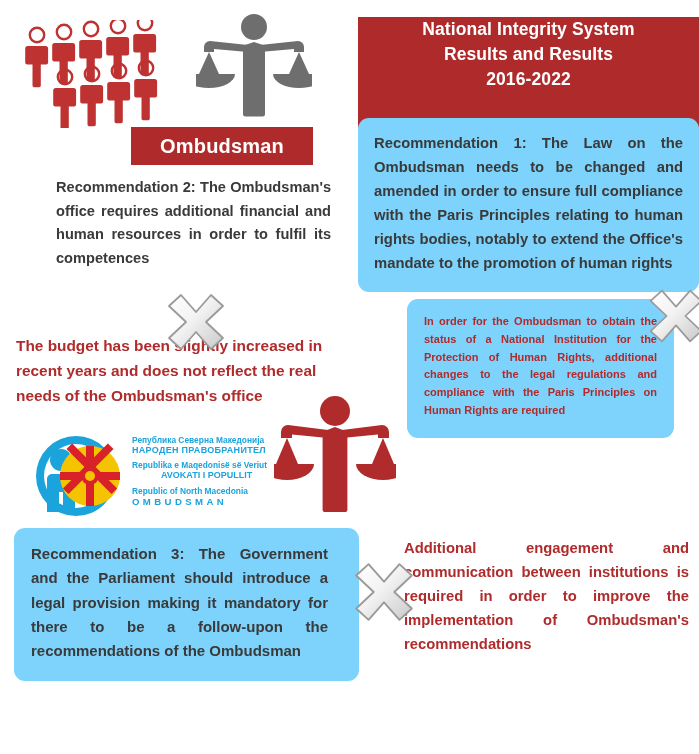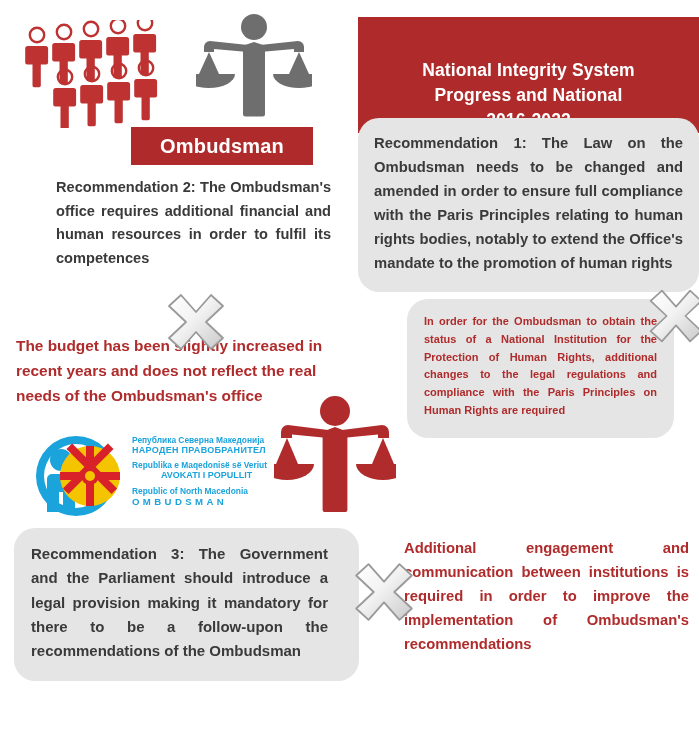--- a/index.html
+++ b/index.html
@@ -28,21 +28,21 @@
     position: absolute;
     left: 358px;
     top: 17px;
     width: 341px;
     height: 116px;
     background: #AF2B2B;
     color: #ffffff;
     display: flex;
     flex-direction: column;
     align-items: center;
-    justify-content: flex-end;
+    justify-content: flex-start;
     text-align: center;
     font-weight: bold;
     font-size: 17.5px;
     line-height: 1.42;
     letter-spacing: 0.1px;
   }
   .title-banner .tl { display: block; white-space: nowrap; }
 
   
   .omb-label {
@@ -63,22 +63,22 @@
 
   
   .panel {
     position: absolute;
     box-sizing: border-box;
     text-align: justify;
     font-weight: bold;
     line-height: 1.62;
   }
   .panel.pink {
-    background: #e5e5e5;
-    border-radius: 21px;
+    background: #7dd3fc;
+    border-radius: 11px;
   }
   .panel.dark { color: #3A3A3A; }
   .panel.red  { color: #B02B2B; }
 
   #rec2 {
     left: 56px;
     top: 176px;
     width: 275px;
     font-size: 14.6px;
     padding: 0;
@@ -199,21 +199,21 @@
       <path d="M64 33 L102 29 a6 6 0 0 1 6 6 v5 h-10 v-3 l-34 3 z"></path>
       <path d="M13 40 L3 62 h20 z"></path>
       <path d="M103 40 L93 62 h20 z"></path>
       <path d="M0 62 a26 14 0 0 0 26 14 a26 14 0 0 0 26 -14 z" transform="translate(-13,0)"></path>
       <path d="M0 62 a26 14 0 0 0 26 14 a26 14 0 0 0 26 -14 z" transform="translate(77,0)"></path>
     </g>
   </svg>
 
   <div class="title-banner">
     <span class="tl">National Integrity System</span>
-    <span class="tl">Progress and National</span>
+    <span class="tl">Results and Results</span>
     <span class="tl">2016-2022</span>
   </div>
 
   <div class="omb-label">Ombudsman</div>
 
   <div class="panel pink dark" id="rec1">Recommendation 1: The Law on the Ombudsman needs to be changed and amended in order to ensure full compliance with the Paris Principles relating to human rights bodies, notably to extend the Office's mandate to the promotion of human rights</div>
 
   <div class="panel dark" id="rec2">Recommendation 2: The Ombudsman's office requires additional financial and human resources in order to fulfil its competences</div>
 
   <div class="panel red" id="resp2">The budget has been slightly increased in recent years and does not reflect the real needs of the Ombudsman's office</div>

